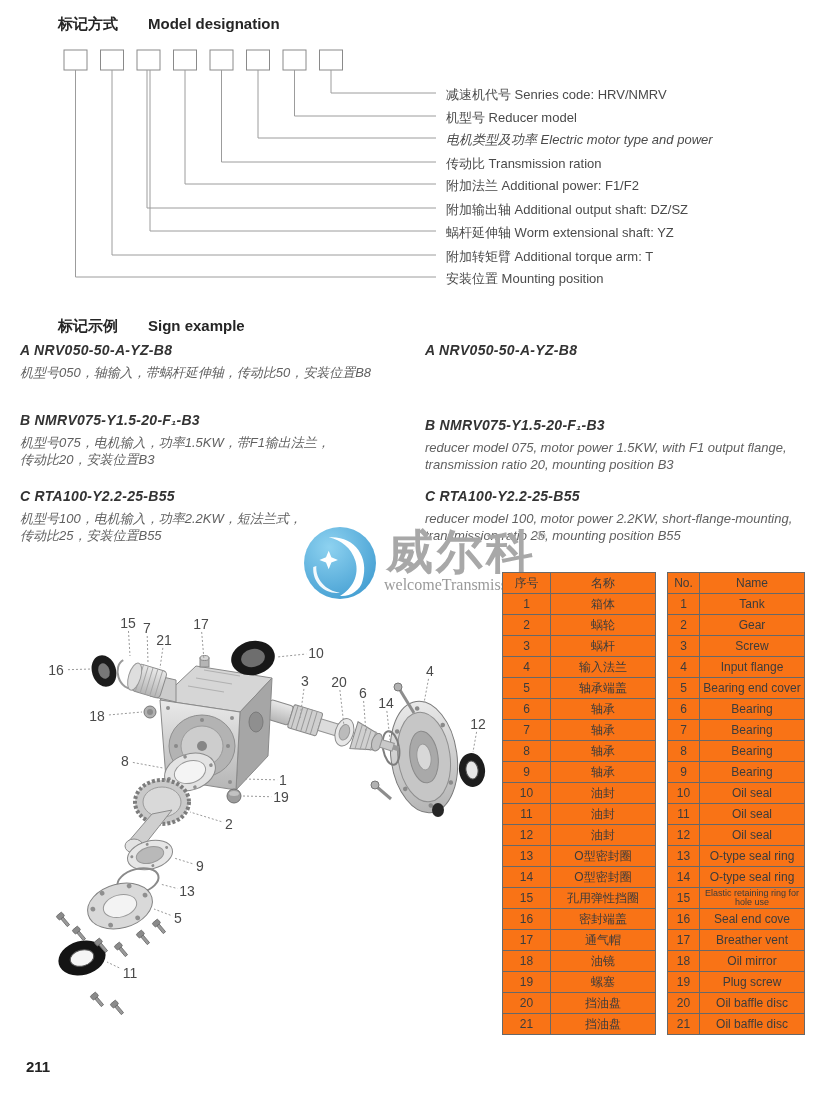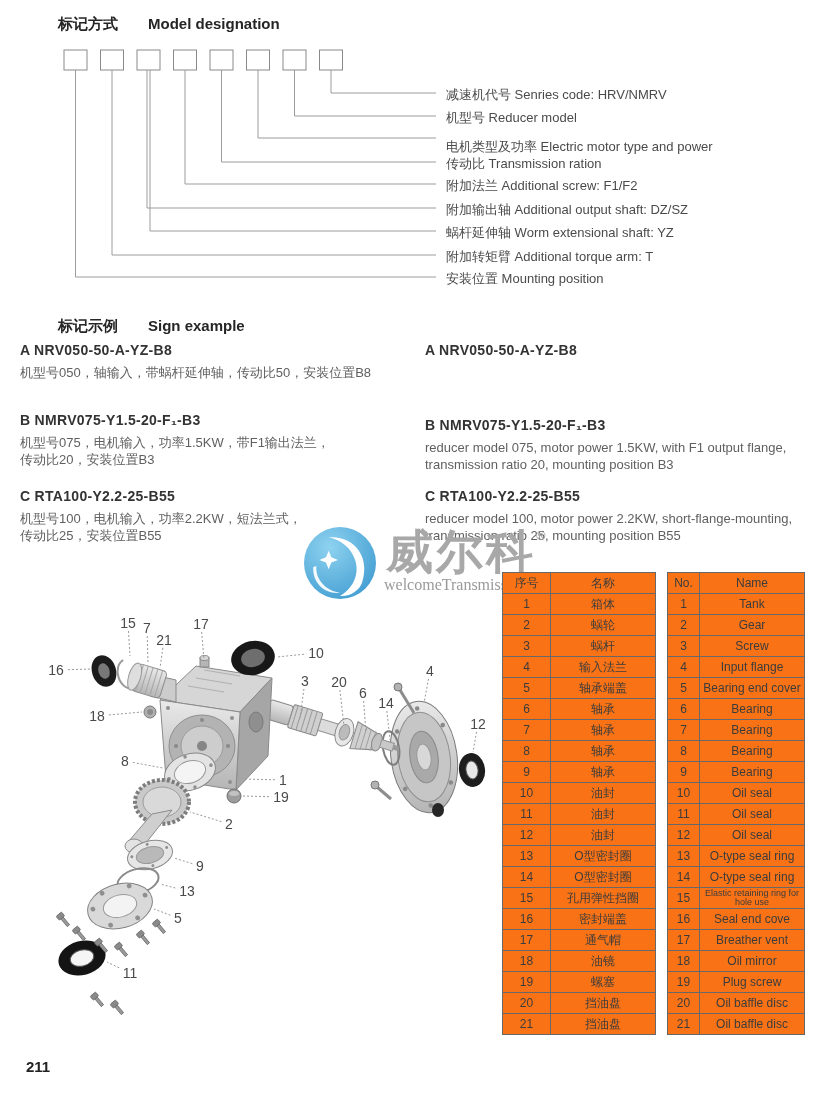--- a/index.html
+++ b/index.html
@@ -4,23 +4,23 @@
 <style>
   html,body{margin:0;padding:0;background:#fff;}
   .page{position:relative;width:840px;height:1120px;background:#ffffff;overflow:hidden;
         font-family:"Liberation Sans","DejaVu Sans",sans-serif;}
   svg.layer{position:absolute;left:0;top:0;pointer-events:none;}
   .sec-title{position:absolute;font-size:15px;font-weight:bold;color:#252525;white-space:nowrap;margin-left:36px;}
   .sec-title .en{margin-left:30px;}
   #t1{left:22px;top:15px;}
   #t2{left:22px;top:317px;}
   .dlabel{position:absolute;left:446px;height:16px;font-size:13px;color:#4a4a4a;white-space:nowrap;}
-  .dl0{top:86px;} .dl1{top:109px;} .dl2{top:138px;} .dl3{top:155px;text-align:right;} .dl4{top:177px;}
+  .dl0{top:86px;} .dl1{top:109px;} .dl2{top:131px;font-style:italic;} .dl3{top:155px;text-align:right;} .dl4{top:177px;}
   .dl5{top:201px;} .dl6{top:224px;} .dl7{top:248px;} .dl8{top:270px;}
-  .ex{position:absolute;white-space:nowrap;}
+  .ex{position:absolute;white-space:nowrap;font-style:italic;}
   .ex-code{font-size:14px;font-weight:bold;color:#333;margin-bottom:6px;letter-spacing:.3px;}
   .ex-body{font-size:13px;color:#606060;line-height:17px;white-space:pre-line;}
   .exl{left:20px;width:395px;}
   .exr{left:425px;width:408px;}
   .exA{top:342px;} .exB{top:412px;} .exC{top:488px;}
   .exAr{top:342px;} .exBr{top:417px;} .exCr{top:488px;}
   #wm{position:absolute;left:0;top:0;width:788px;height:1120px;pointer-events:none;padding-left:30px;}
   #wm-logo{position:absolute;left:304px;top:527px;}
   #wm-cn{position:absolute;left:386px;top:528px;font-size:47px;font-weight:bold;color:#a8a8a8;
          letter-spacing:3px;line-height:1;white-space:nowrap;}
@@ -70,21 +70,21 @@
       <polyline points="112,70 112,255 436,255"></polyline>
       <polyline points="75.5,70 75.5,277 436,277"></polyline>
     </g>
   </svg>
 
   <div>
     <div class="dlabel dl0">减速机代号 Senries code: HRV/NMRV</div>
     <div class="dlabel dl1">机型号 Reducer model</div>
     <div class="dlabel dl2">电机类型及功率 Electric motor type and power</div>
     <div class="dlabel dl3">传动比 Transmission ration</div>
-    <div class="dlabel dl4">附加法兰 Additional screw: F1/F2</div>
+    <div class="dlabel dl4">附加法兰 Additional power: F1/F2</div>
     <div class="dlabel dl5">附加输出轴 Additional output shaft: DZ/SZ</div>
     <div class="dlabel dl6">蜗杆延伸轴 Worm extensional shaft: YZ</div>
     <div class="dlabel dl7">附加转矩臂 Additional torque arm: T</div>
     <div class="dlabel dl8">安装位置 Mounting position</div>
   </div>
 
   <div class="sec-title" id="t2">
     <span class="cn">标记示例</span><span class="en">Sign example</span>
   </div>
 

